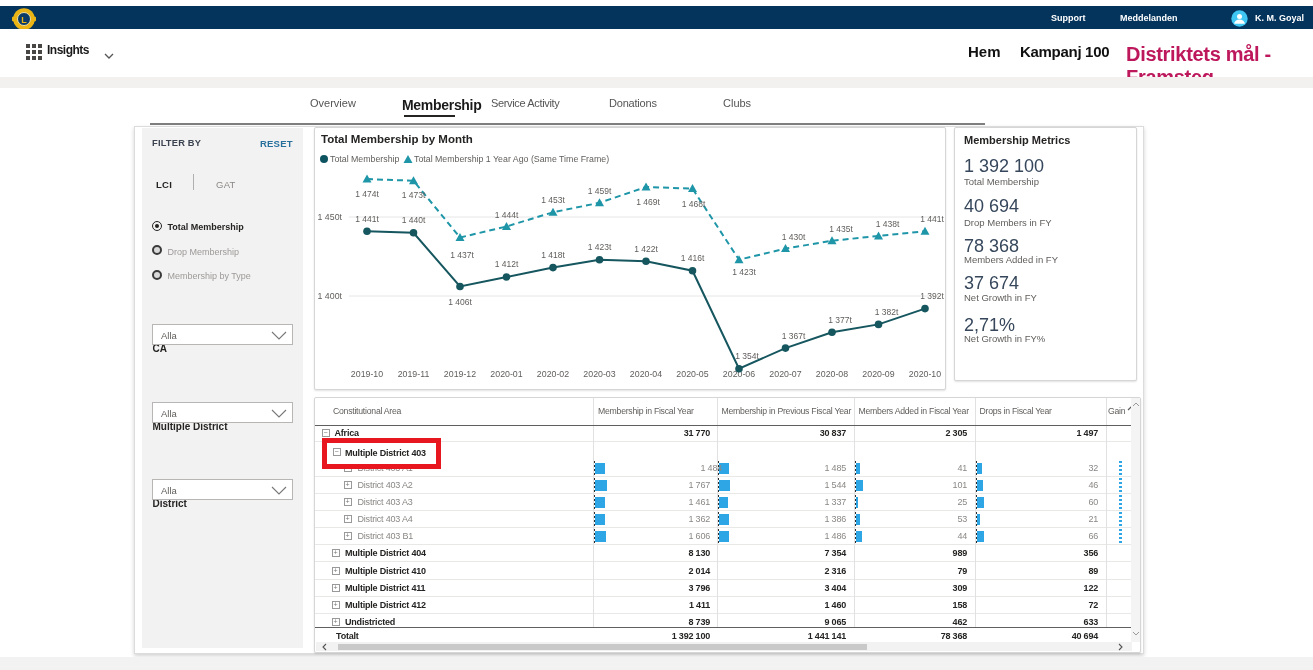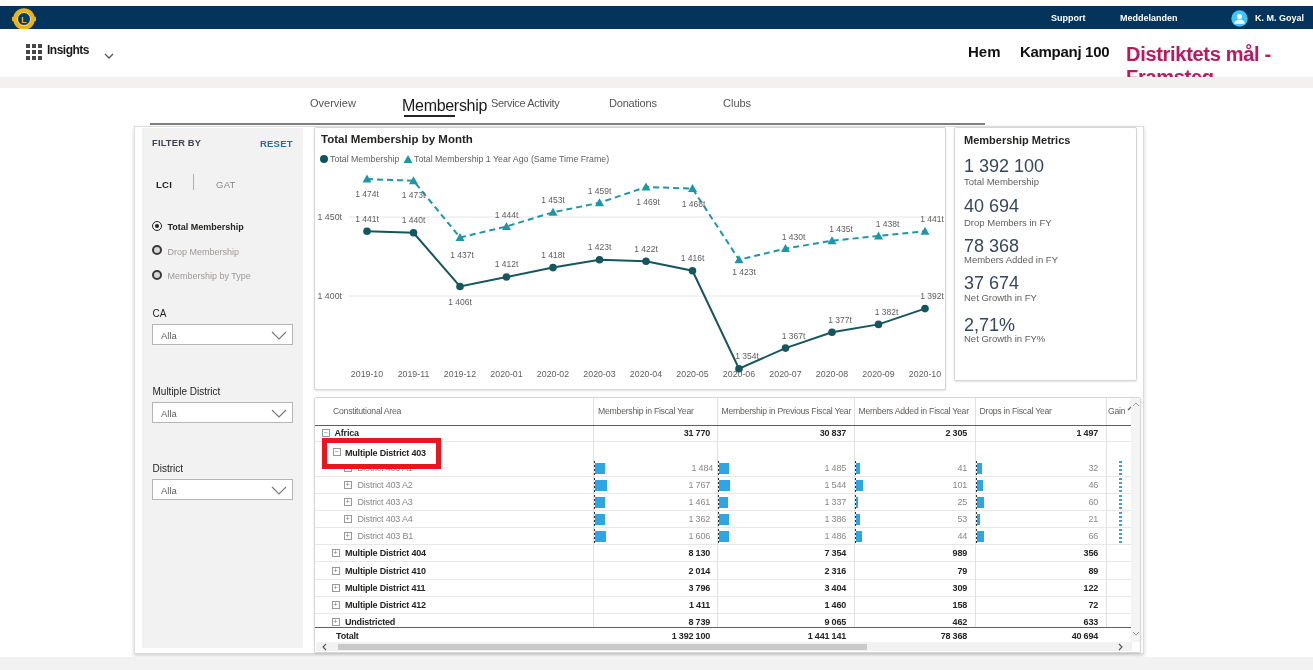--- a/index.html
+++ b/index.html
@@ -7,21 +7,21 @@
 .th { position:absolute; top:8px; font-size:8.7px; letter-spacing:-0.25px; color:#605e5c; white-space:nowrap; z-index:3; }
 .row { position:absolute; left:0; width:817px; border-bottom:1px solid #e8e8e6; }
 .row > div { position:absolute; top:50%; transform:translateY(-50%); white-space:nowrap; }
 .rb { position:absolute; font-size:9px; letter-spacing:-0.2px; font-weight:bold; color:#252423; z-index:3; }
 .rg { position:absolute; font-size:9px; letter-spacing:-0.2px; color:#8a8886; z-index:3; }
 .num { text-align:right; }
 .eic { position:absolute; width:8px; height:8px; border:1px solid #999; background:#fff; color:#777; font-size:7px; line-height:6px; text-align:center; z-index:3; }
 .bar { position:absolute; top:3px !important; transform:none !important; height:11px; background:#2ea6e6; z-index:2; }
 .axd { position:absolute; top:1px !important; transform:none !important; width:1px; height:15px; background:repeating-linear-gradient(180deg,#2b2b2b 0 2px,transparent 2px 4px); z-index:2; }
 .gdash { position:absolute; top:1px !important; transform:none !important; width:2.5px; height:15px; background:repeating-linear-gradient(180deg,#2ea6e6 0 2px,#fff 2px 4px); z-index:2; }
-.ddl { position:absolute; font-size:10px; font-weight:normal; color:#252423; }
+.ddl { position:absolute; font-size:10px; font-weight:bold; color:#252423;margin-top:35px; }
 .ddb { position:absolute; left:10.5px; width:140.5px; height:21px; background:#fff; border:1px solid #b8b6b4; }
 .ddb span { position:absolute; left:8px; top:5px; font-size:9.5px; color:#605e5c; }
 .ddb svg { position:absolute; right:5px; top:6px; }
 </style></head>
 <body>
 
 <div class="abs" style="left:0;top:0;width:1313px;height:6px;background:#fff"></div>
 <div class="abs" style="left:0;top:6px;width:1313px;height:23px;background:#04335c">
   <svg width="24" height="24" style="position:absolute;left:11.5px;top:0.5px">
     <circle cx="12" cy="12" r="10.8" fill="#e9b414"></circle>
@@ -60,21 +60,21 @@
     </svg>
   <div class="abs" style="left:968px;top:14px;font-size:15px;font-weight:bold;color:#111">Hem</div>
   <div class="abs" style="left:1020px;top:14px;font-size:15px;letter-spacing:-0.3px;font-weight:bold;color:#111">Kampanj 100</div>
   <div class="abs" style="left:1126px;top:14px;font-size:20px;letter-spacing:-0.3px;font-weight:bold;color:#be185d">Distriktets mål - Framsteg</div>
 </div>
 
 <div class="abs" style="left:0;top:77px;width:1313px;height:11px;background:#f2f1ef"></div>
 
 <div class="abs" style="left:150px;top:123px;width:835px;height:2px;background:#7f7f7f"></div>
 <div class="abs" style="left:310px;top:97px;font-size:11px;color:#555">Overview</div>
-<div class="abs" style="left:402px;top:97px;font-size:16px;letter-spacing:-0.3px;font-weight:normal;color:#1a1a1a">Membership</div>
+<div class="abs" style="left:402px;top:97px;font-size:14px;letter-spacing:-0.3px;font-weight:bold;color:#1a1a1a">Membership</div>
 <div class="abs" style="left:404px;top:114.5px;width:51px;height:2.5px;background:#252423"></div>
 <div class="abs" style="left:491px;top:97px;font-size:11px;letter-spacing:-0.35px;color:#555">Service Activity</div>
 <div class="abs" style="left:609px;top:97px;font-size:11px;letter-spacing:-0.2px;color:#555">Donations</div>
 <div class="abs" style="left:723px;top:97px;font-size:11px;color:#555">Clubs</div>
 
 <div class="abs" style="left:134px;top:126px;width:1010px;height:528px;background:#fff;border:1px solid #dcdcdc;box-shadow:0 2px 4px rgba(0,0,0,.18)"></div>
 
 <div class="abs" style="left:141.5px;top:128px;width:161.5px;height:520px;background:#f3f2f2">
   <div class="abs" style="left:10.5px;top:10px;font-size:9.3px;font-weight:bold;color:#3b4350;letter-spacing:.2px">FILTER BY</div>
   <div class="abs" style="left:118.5px;top:10px;font-size:9.5px;font-weight:bold;color:#27709c;letter-spacing:.2px">RESET</div>
@@ -226,21 +226,21 @@
 <div class="eic" style="left:6.5px">−</div>
 <div class="rb" style="left:19.5px">Africa</div>
 <div class="rb num" style="right:422.0px">31 770</div>
 <div class="rb num" style="right:286.0px">30 837</div>
 <div class="rb num" style="right:165.0px">2 305</div>
 <div class="rb num" style="right:34.0px">1 497</div>
 </div>
 <div class="row" style="top:61.6px;height:17.1px">
 <div class="eic" style="left:28.5px">+</div>
 <div class="rg" style="left:42.5px">District 403 A1</div>
-<div class="rg num" style="right:419px">1 484</div>
+<div class="rg num" style="right:410px">1 484</div>
 <div class="rg num" style="right:286.0px">1 485</div>
 <div class="rg num" style="right:165.0px">41</div>
 <div class="rg num" style="right:34.0px">32</div>
 <div class="axd" style="left:279.0px"></div>
 <div class="bar" style="left:280.0px;width:10px"></div>
 <div class="axd" style="left:403.0px"></div>
 <div class="bar" style="left:404.0px;width:10px"></div>
 <div class="axd" style="left:540.0px"></div>
 <div class="bar" style="left:541.0px;width:3.5px"></div>
 <div class="axd" style="left:661.0px"></div>

